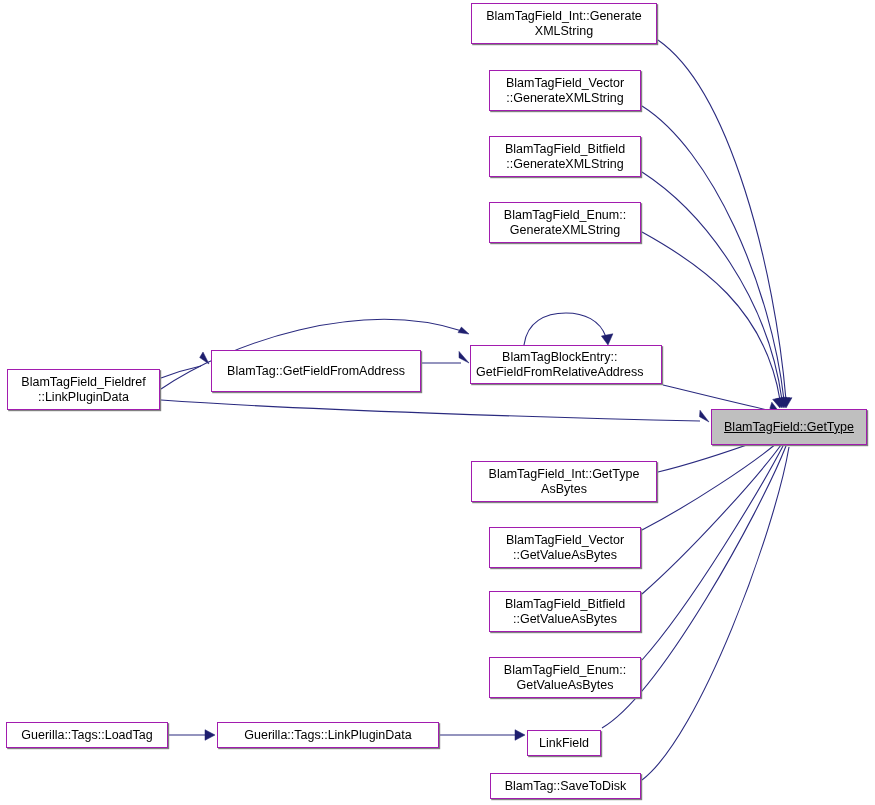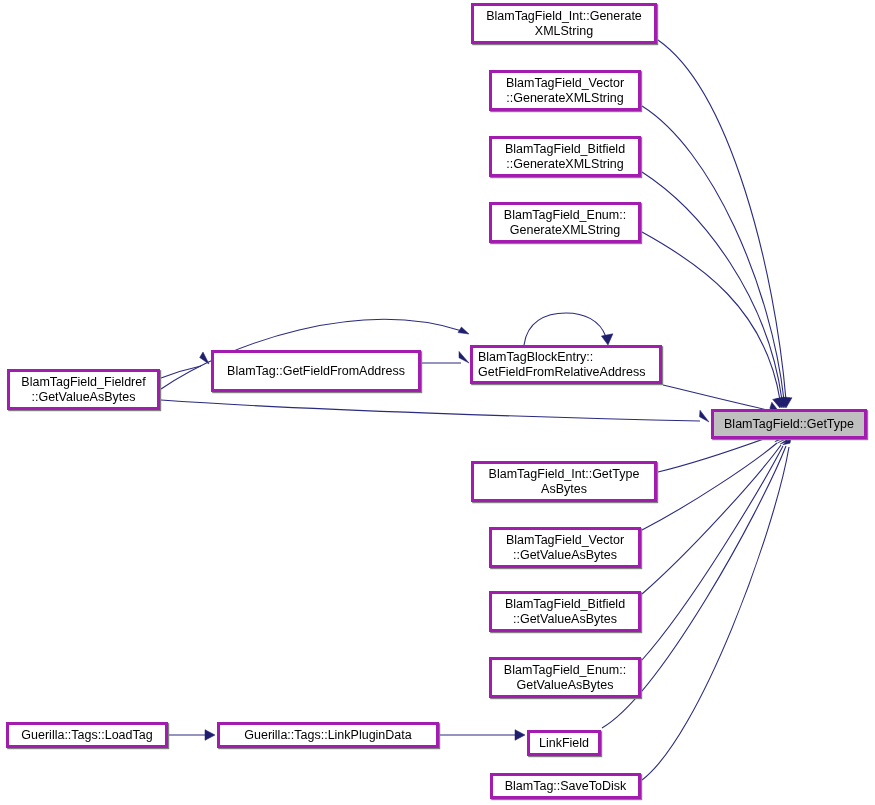--- a/index.html
+++ b/index.html
@@ -33,40 +33,40 @@
     stroke-width: 1.1;
   }
   .edge-arrow {
     fill: #1f1f6e;
     stroke: #1f1f6e;
     stroke-width: 0.5;
   }
   .node-box {
     position: absolute;
     box-sizing: border-box;
-    border: 3px solid #a21caf;
+    border: 1px solid #a21caf;
     background: #ffffff;
     box-shadow: 1.2px 1.2px 0 0 #808080;
     display: flex;
     align-items: center;
     justify-content: center;
     text-align: center;
     color: #000000;
     font-size: 12.5px;
     line-height: 14.5px;
     letter-spacing: 0px;
     white-space: pre-line;
     padding: 0 3px;
   }
   .node-box.highlight {
     background: #bfbfbf;
   }
   .node-box.leftalign {
     justify-content: flex-start;
-    text-align: left;
+    text-align: center;
     padding-left: 5px;
   }
 </style>
 </head>
 <body>
 
 <div id="graph-root">
   <svg class="graph-canvas" viewBox="0 0 875 805" xmlns="http://www.w3.org/2000/svg">
     <g id="edges-group">
         <g>
@@ -149,22 +149,22 @@
       <div class="node-box" style="left: 489px; top: 70px; width: 152px; height: 41px;">BlamTagField_Vector
 ::GenerateXMLString</div>
       <div class="node-box" style="left: 489px; top: 136px; width: 152px; height: 41px;">BlamTagField_Bitfield
 ::GenerateXMLString</div>
       <div class="node-box" style="left: 489px; top: 202px; width: 152px; height: 41px;">BlamTagField_Enum::
 GenerateXMLString</div>
       <div class="node-box leftalign" style="left: 470px; top: 345px; width: 192px; height: 39px;">BlamTagBlockEntry::
 GetFieldFromRelativeAddress</div>
       <div class="node-box" style="left: 211px; top: 350px; width: 210px; height: 42px;">BlamTag::GetFieldFromAddress</div>
       <div class="node-box" style="left: 7px; top: 369px; width: 153px; height: 41px;">BlamTagField_Fieldref
-::GetValueAsBytes</div>
-      <div class="node-box highlight" style="left: 711px; top: 409px; width: 156px; height: 30px;">BlamTagField::GetType</div>
+::LinkPluginData</div>
+      <div class="node-box highlight" style="left: 711px; top: 409px; width: 156px; height: 36px; text-decoration: underline;">BlamTagField::GetType</div>
       <div class="node-box" style="left: 471px; top: 461px; width: 186px; height: 41px;">BlamTagField_Int::GetType
 AsBytes</div>
       <div class="node-box" style="left: 489px; top: 527px; width: 152px; height: 41px;">BlamTagField_Vector
 ::GetValueAsBytes</div>
       <div class="node-box" style="left: 489px; top: 591px; width: 152px; height: 41px;">BlamTagField_Bitfield
 ::GetValueAsBytes</div>
       <div class="node-box" style="left: 489px; top: 657px; width: 152px; height: 41px;">BlamTagField_Enum::
 GetValueAsBytes</div>
       <div class="node-box" style="left: 6px; top: 722px; width: 162px; height: 26px;">Guerilla::Tags::LoadTag</div>
       <div class="node-box" style="left: 217px; top: 722px; width: 222px; height: 26px;">Guerilla::Tags::LinkPluginData</div>

